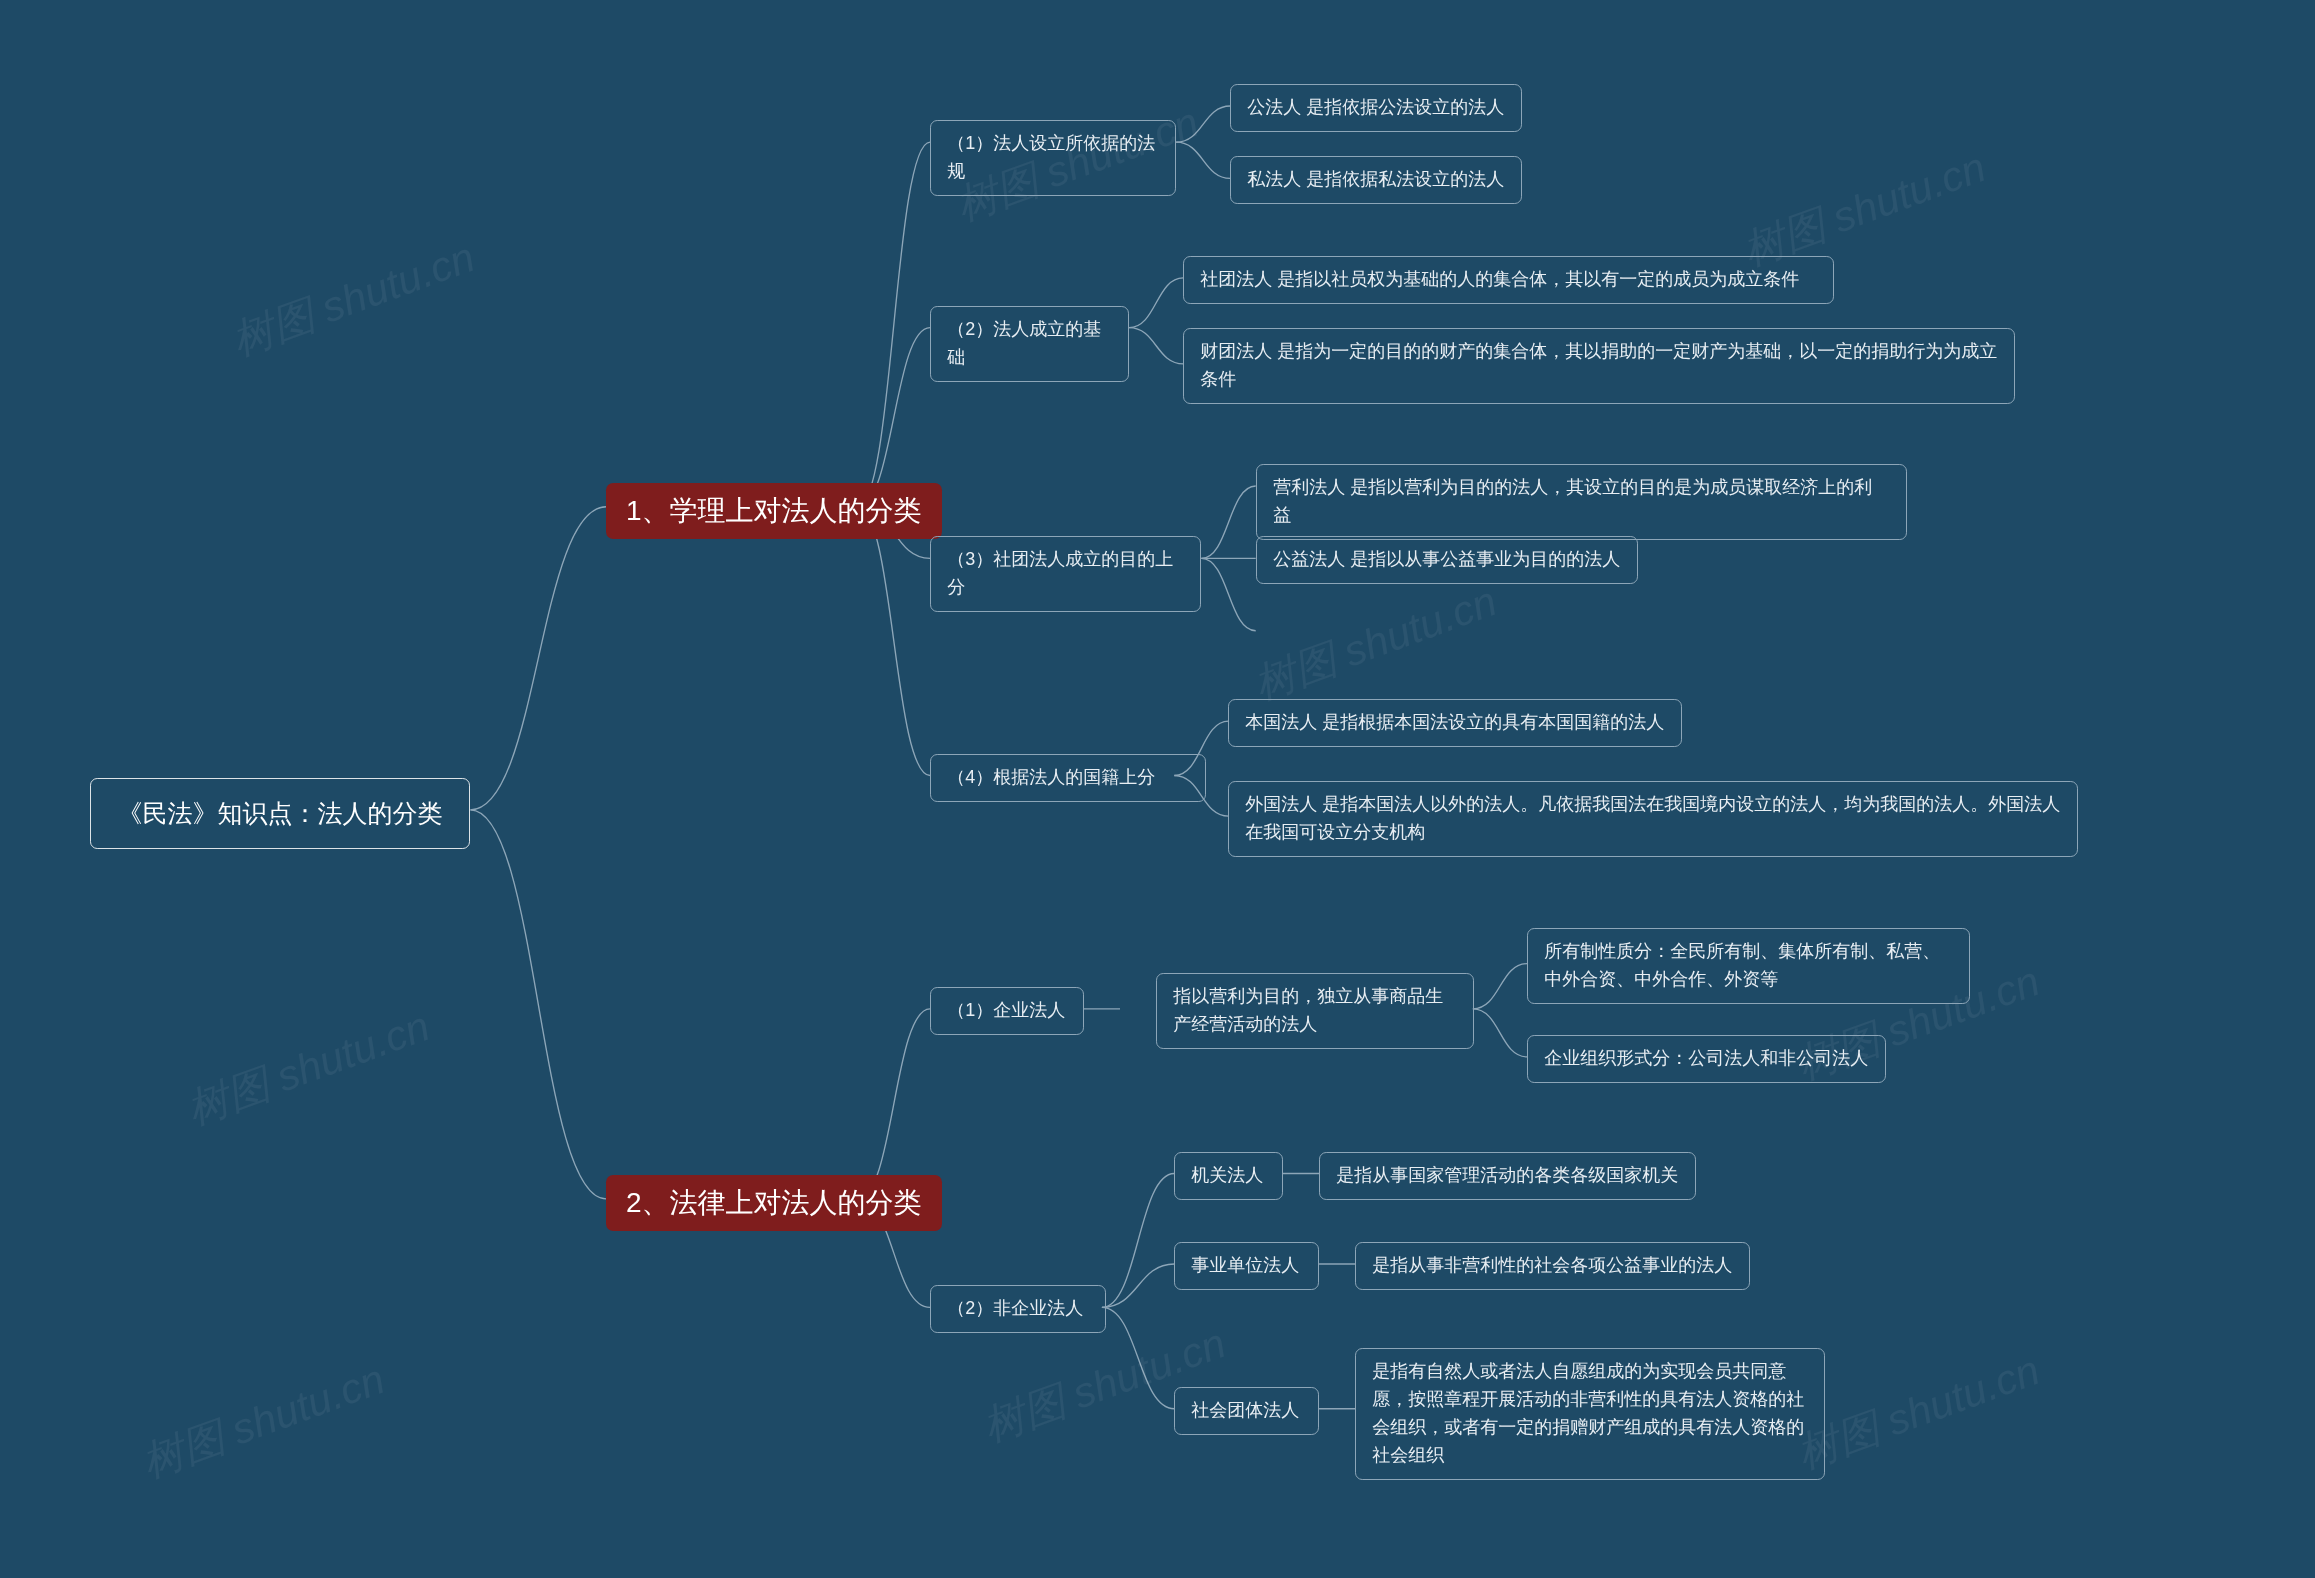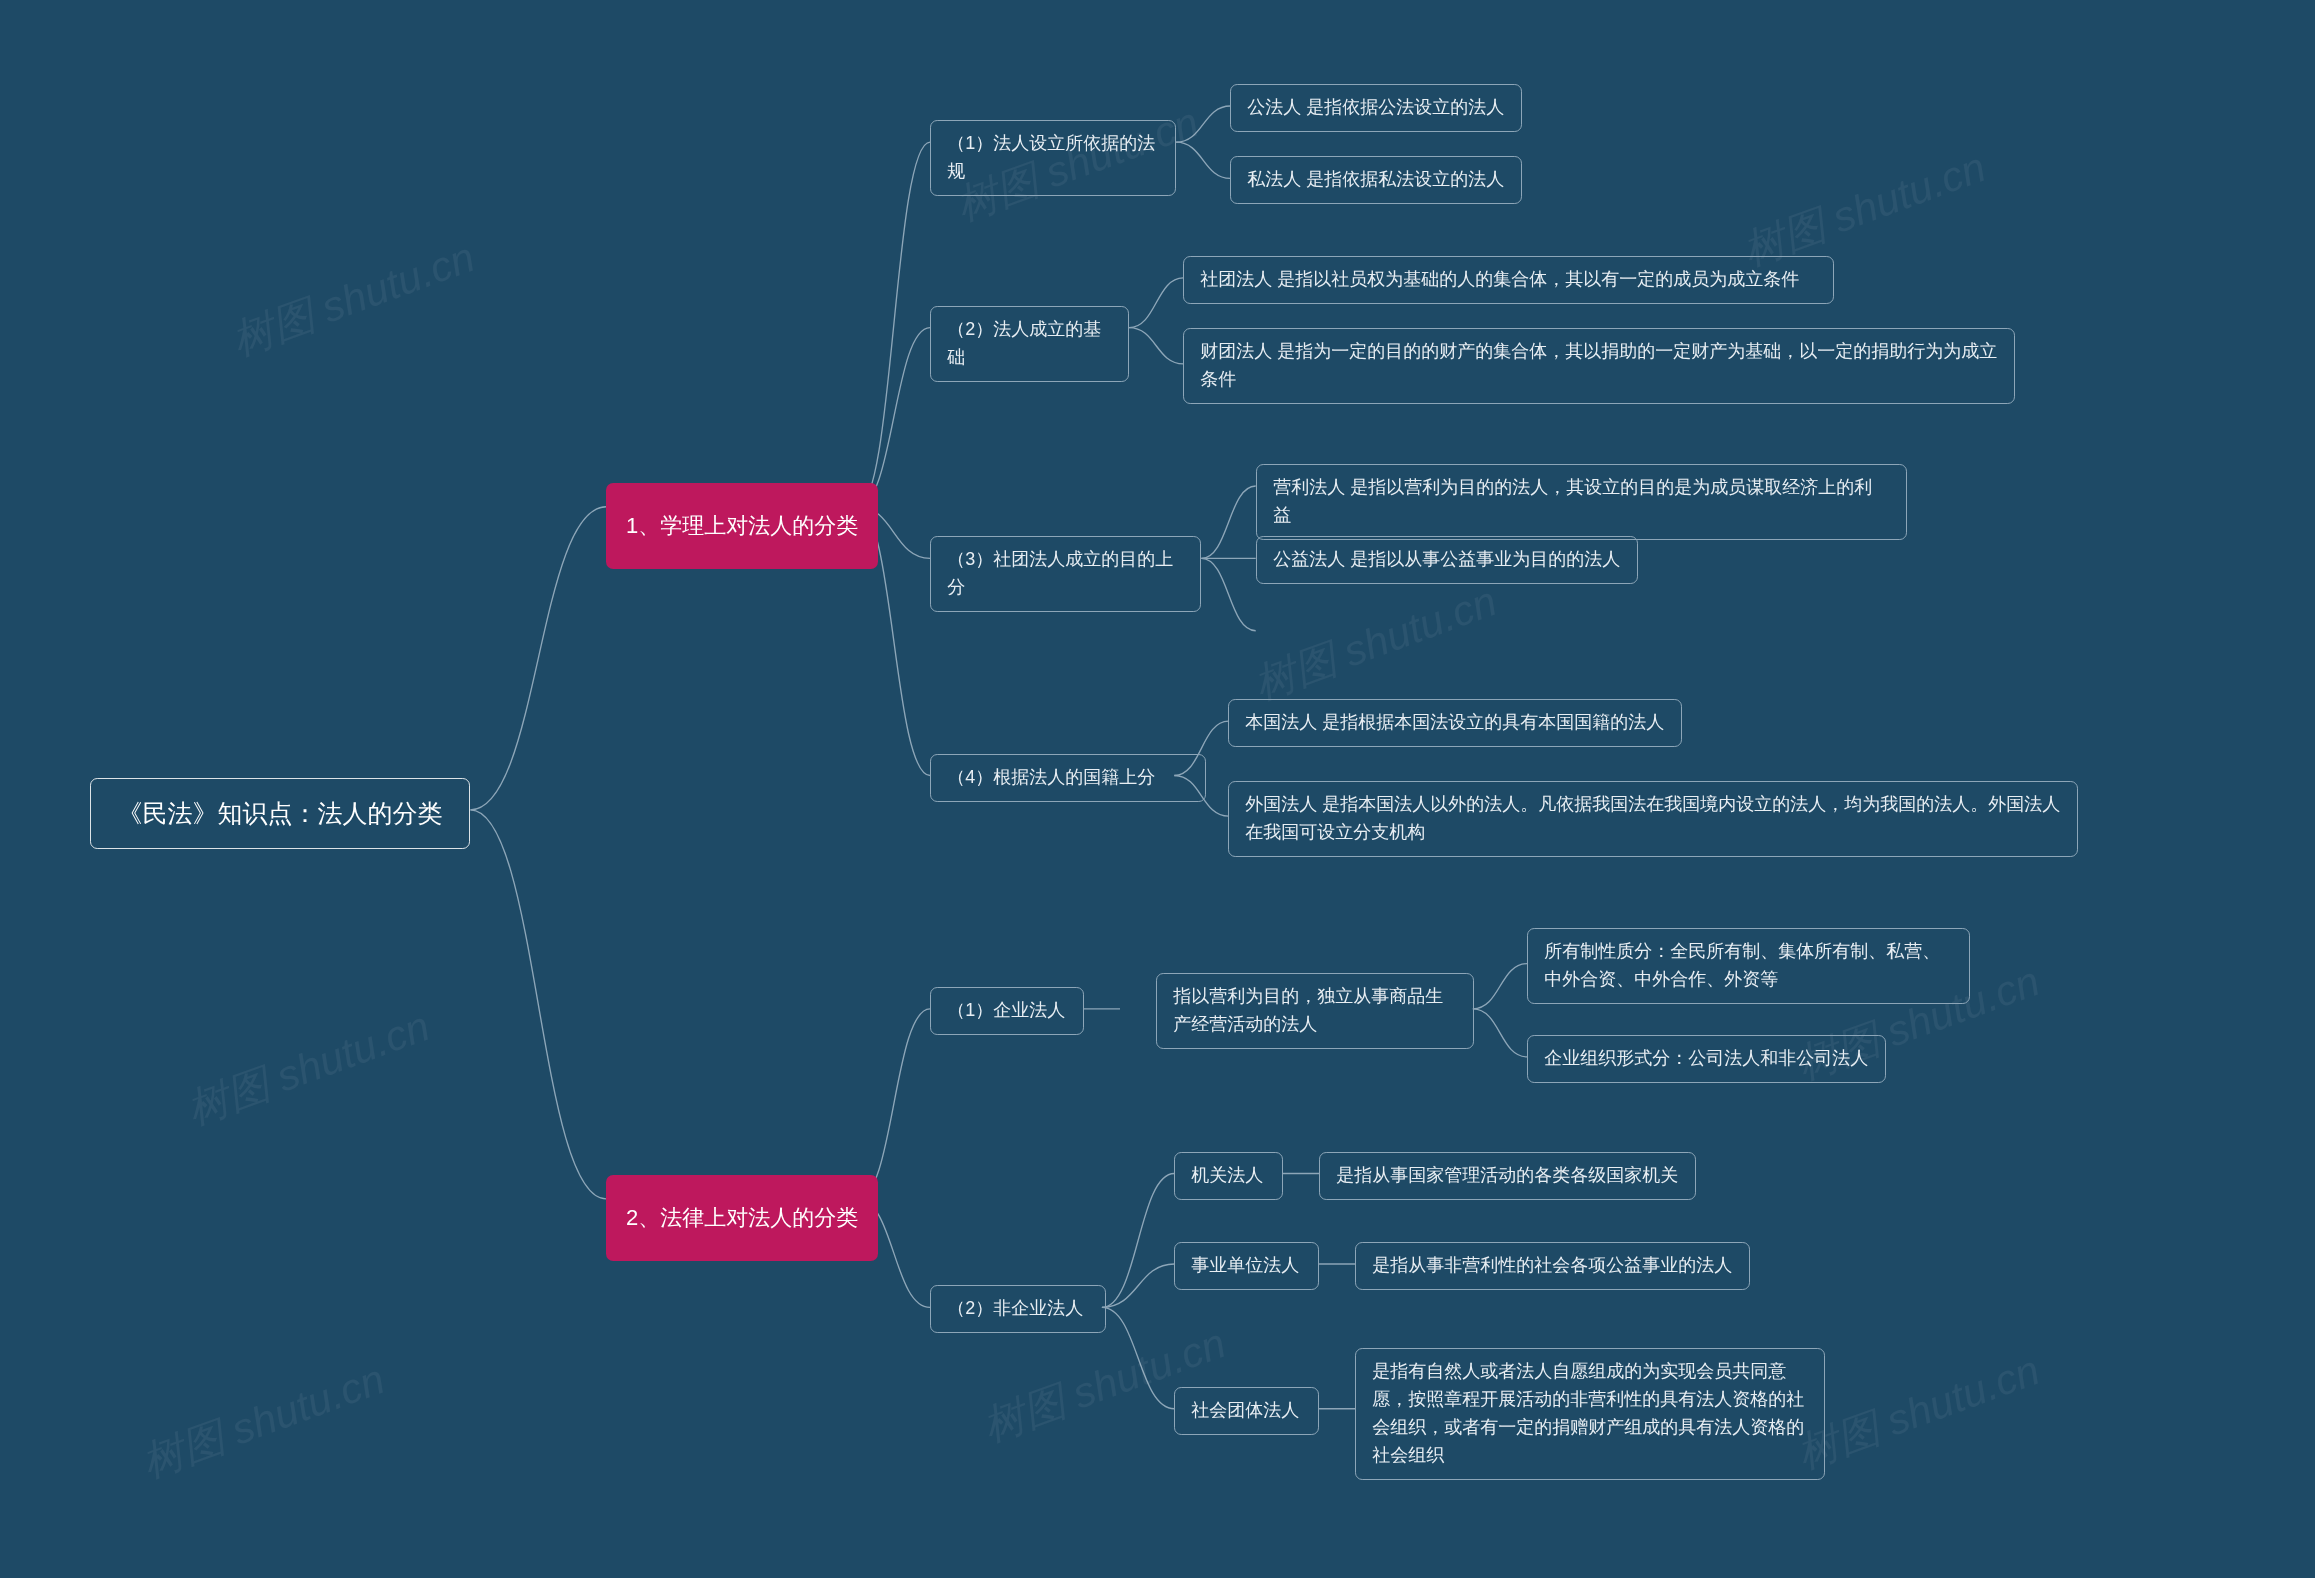--- a/index.html
+++ b/index.html
@@ -1,20 +1,20 @@
 <!DOCTYPE html>
 <html style="font-size:14.5px"><head>
 <meta charset="utf-8">
 <style>
 html,body{margin:0;padding:0;background:#1e4a66;font-family:"Microsoft YaHei","PingFang SC",Arial,sans-serif}
 #canvas{position:relative;width:2316px;height:1579px;background:#1e4a66;overflow:hidden}
 
 .node{position:absolute;box-sizing:border-box;border-radius:7.2px;display:flex;align-items:flex-end;z-index:5}
 .root{border:1.8px solid #dde3e7;color:#fff;font-size:25px;padding:18px 22.6px}
-.cat{background:#be185d;color:#fff;font-size:22px;padding:28px 20px;border-radius:7.2px}
+.cat{background:#7f1d1d;color:#fff;font-size:28px;padding:9px 20px;border-radius:7.2px}
 .leaf{border:1.4px solid #8da6b8;color:#e8eef3;font-size:18px;padding:9px 16.3px;line-height:1.55}
 
 svg{position:absolute;top:0;left:0;width:2316px;height:1579px;z-index:1}
 path{stroke:#8da6b8;stroke-width:1.5;fill:none}
 
 .wm{position:absolute;color:rgba(255,255,255,0.06);font-size:42px;transform:rotate(-20deg);pointer-events:none;z-index:2;white-space:nowrap;font-style:italic}
 </style>
 </head>
 <body>
 

